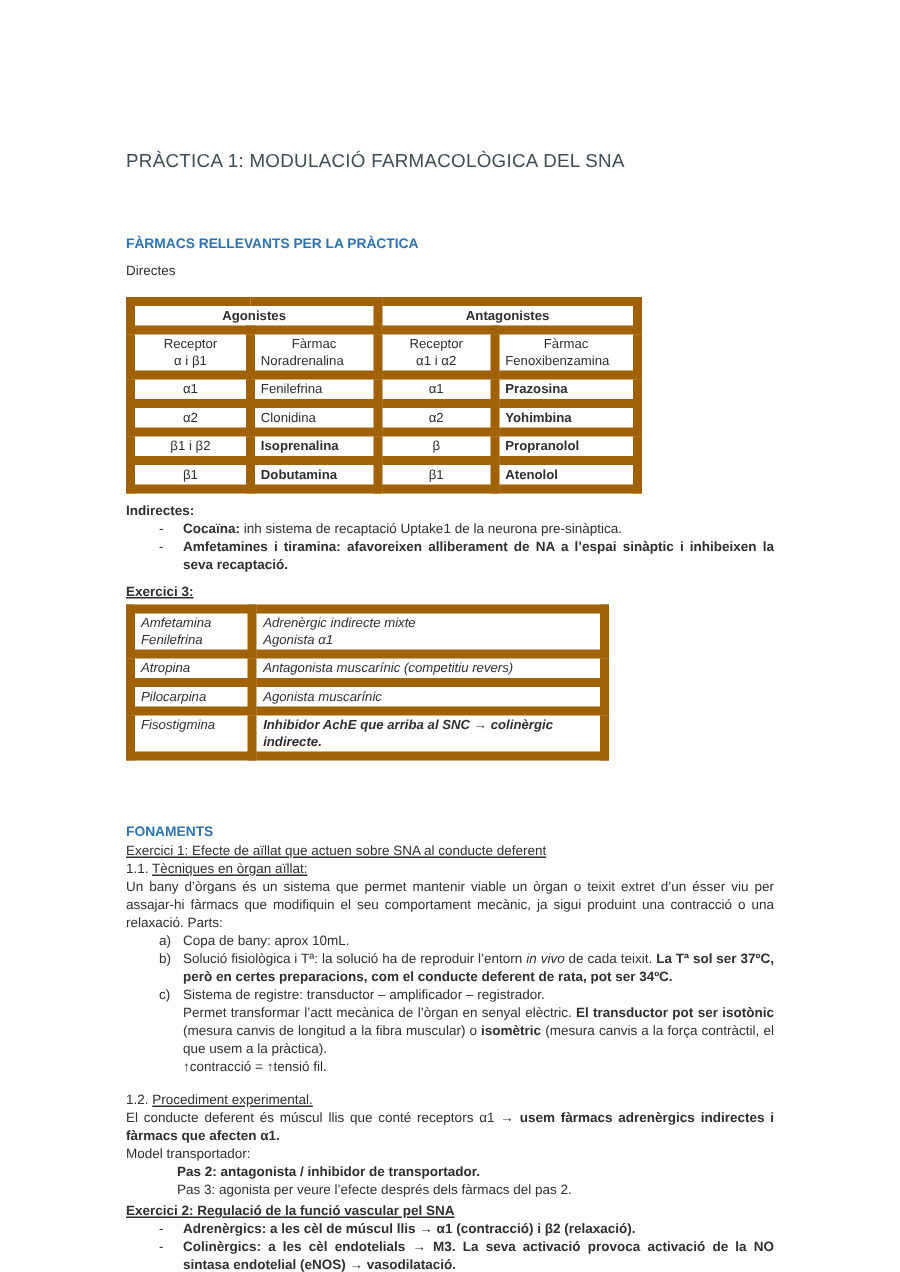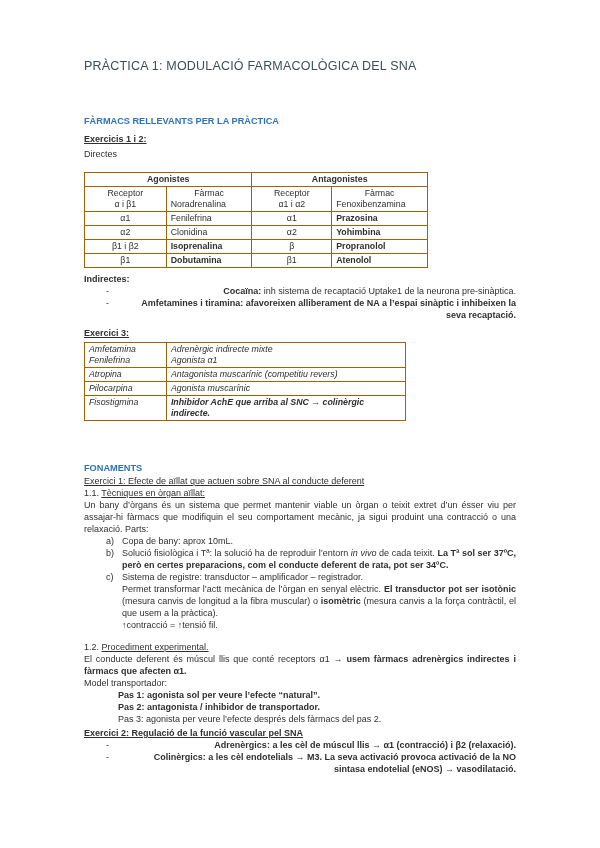--- a/index.html
+++ b/index.html
@@ -1,61 +1,60 @@
 <!DOCTYPE html>
 <html lang="ca" style="--c-title: #3d4e56; --c-heading-blue: #2e74b5; --c-body: #2f2f2f;"><head>
 <meta charset="utf-8">
 <style>
   * { margin:0; padding:0; box-sizing:border-box; }
   html,body { background:#ffffff; }
   body { width:600px; height:848px; overflow:hidden; }
   .page {
     width:600px; height:848px;
-    padding:59px 84px 30px 84px;
+    padding:100px 84px 30px 84px;
     font-family:"Liberation Sans", sans-serif;
     font-size:9px; line-height:12px;
     color:var(--c-body, #2f2f2f);
   }
   .title {
     font-size:12.5px; line-height:15px; font-weight:400;
     color:var(--c-title, #3d4e56);
     letter-spacing:0.2px; margin-bottom:2px;
   }
   .h-blue { font-weight:700; color:var(--c-heading-blue, #2e74b5); font-size:9.2px;margin-top:41px; }
   .b { font-weight:700; }
   .u { text-decoration:underline; text-underline-offset:1px; }
   .i { font-style:italic; }
   .j { text-align:justify; }
   .mb1{margin-bottom:1px}.mb2{margin-bottom:12px}.mb3{margin-bottom:3px}.mb6{margin-bottom:6px}
   .mb14{margin-bottom:2px}.mt10{margin-top:10px}
   table { border-collapse:collapse; font-size:8.8px; line-height:11px; color:inherit; }
-  td { border:1px solid #a16207; padding:1px 4px; vertical-align:top; }
+  td { border:6px solid #a16207; padding:1px 4px; vertical-align:top; }
   .t1 { width:344px; margin:1px 0 5px 0; }
   .t1 .ctr { text-align:center; }
   .t1 td { height:13px; }
   .t2 { width:322px; margin:2px 0 10px 0; }
   .t2 td { height:14px;font-style:italic; }
   .li { display:flex; margin-left:22px; }
   .li .mk { flex:none; width:16px; }
-  .li .tx { flex:1;text-align:right; }
+  .li .tx { flex:1; }
   .abc { display:flex; margin-left:22px; }
   .abc .mk { flex:none; width:16px; }
   .abc .tx { flex:1; }
   .sub-c { margin-left:38px; }
   .pas { margin-left:34px; }
 </style>
 </head>
 <body>
 
 <div class="page">
 
   <h1 class="title">PRÀCTICA 1: MODULACIÓ FARMACOLÒGICA DEL SNA</h1>
   <div class="h-blue subtitle mb6">FÀRMACS RELLEVANTS PER LA PRÀCTICA</div>
 
-  <p class="b u mb3">Exercicis 1 i 2:</p>
   <p class="mb2">Directes</p>
 
   <table class="t1">
     <colgroup>
         <col style="width:82px">
         <col style="width:86px">
         <col style="width:80px">
         <col style="width:96px">
       </colgroup>
     <tbody>
@@ -169,21 +168,20 @@
     <div class="tx">Sistema de registre: transductor – amplificador – registrador.</div>
   </div>
   <div class="sub-c">
     <div class="j"><span>Permet transformar l’actt mecànica de l’òrgan en senyal elèctric. </span><span class="b">El transductor pot ser isotònic</span><span> (mesura canvis de longitud a la fibra muscular) o </span><span class="b">isomètric</span><span> (mesura canvis a la força contràctil, el que usem a la pràctica).</span></div>
     <div>↑contracció = ↑tensió fil.</div>
   </div>
 
   <p class="mt10"><span>1.2. </span><span class="u">Procediment experimental.</span></p>
   <p class="j"><span>El conducte deferent és múscul llis que conté receptors α1 → </span><span class="b">usem fàrmacs adrenèrgics indirectes i fàrmacs que afecten α1.</span></p>
   <p>Model transportador:</p>
-  <p class="pas b">Pas 1: agonista sol per veure l’efecte “natural”.</p>
   <p class="pas b">Pas 2: antagonista / inhibidor de transportador.</p>
   <p class="pas mb14">Pas 3: agonista per veure l’efecte després dels fàrmacs del pas 2.</p>
 
   <p class="b u">Exercici 2: Regulació de la funció vascular pel SNA</p>
   <div class="li">
     <span class="mk">-</span>
     <div class="tx b">Adrenèrgics: a les cèl de múscul llis → α1 (contracció) i β2 (relaxació).</div>
   </div>
   <div class="li">
     <span class="mk">-</span>

